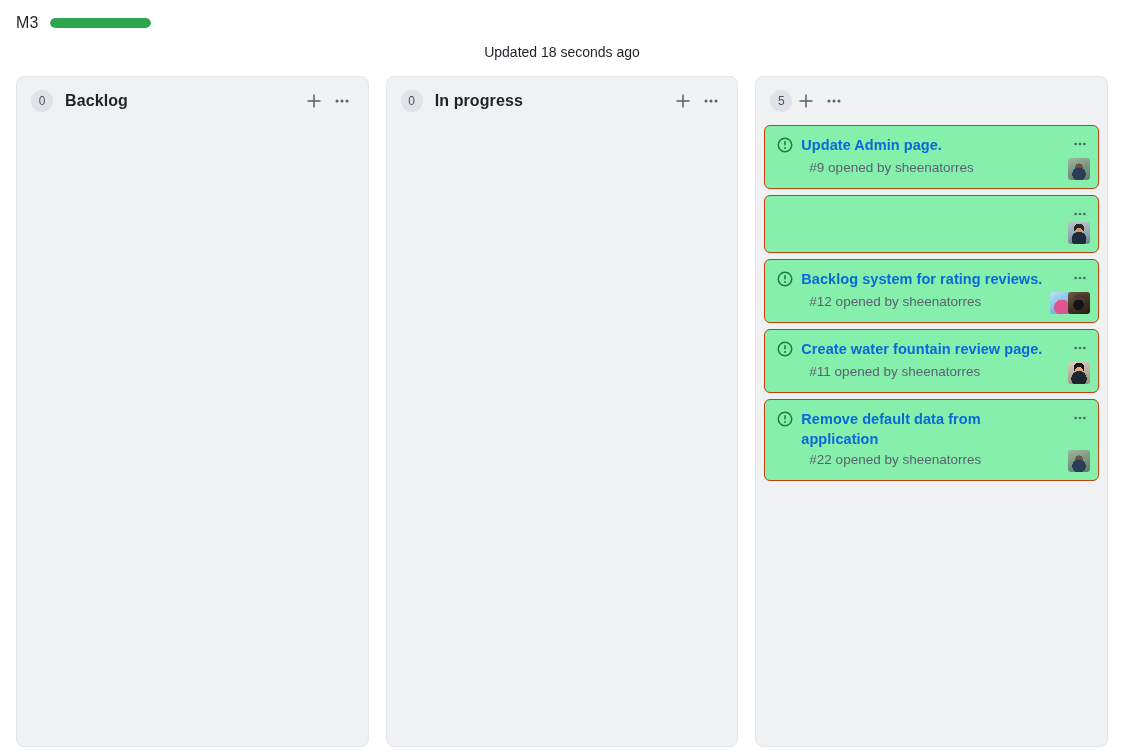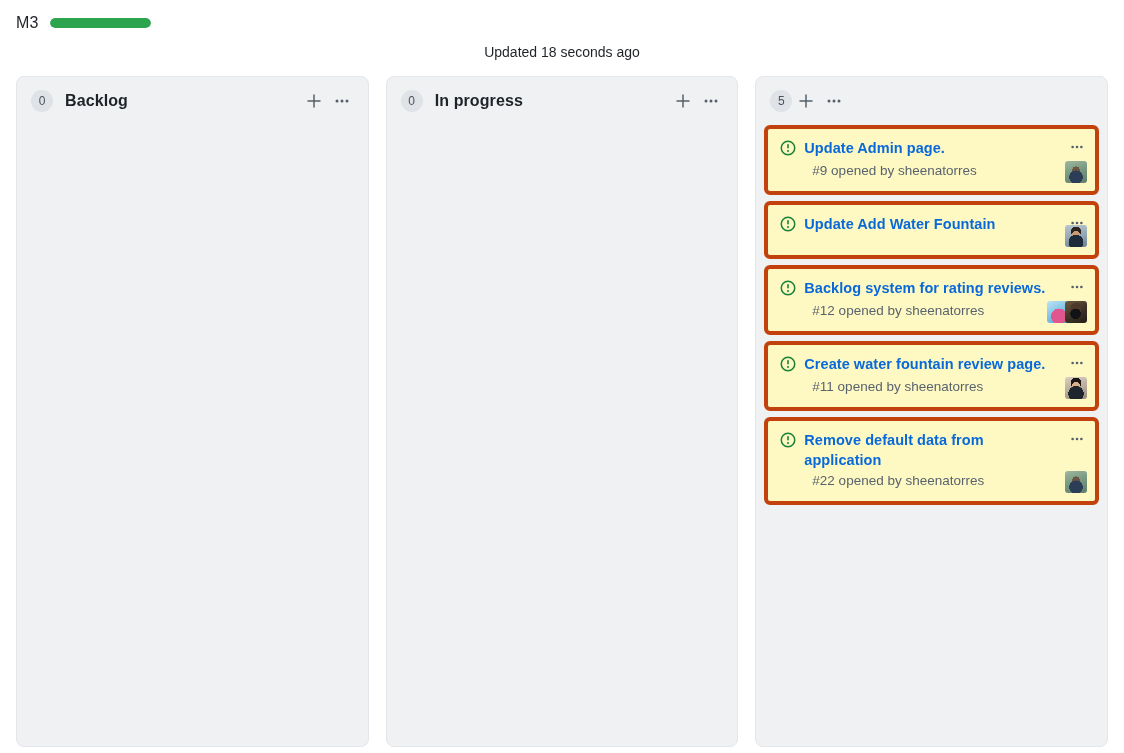--- a/index.html
+++ b/index.html
@@ -109,22 +109,22 @@
 
   .column-body {
     flex: 1 1 auto;
     padding: 0 8px 8px 8px;
     overflow: hidden;
   }
 
   
   .card {
     position: relative;
-    background: #fef9c3;
-    border: 4px solid #c2410c;
+    background: #86efac;
+    border: 1px solid #c2410c;
     border-radius: 6px;
     padding: 9px 12px 10px 12px;
     margin-bottom: 6px;
     min-height: 58px;
   }
   .card-row {
     display: flex;
     align-items: flex-start;
     gap: 8px;
     padding-right: 34px;
@@ -298,28 +298,20 @@
               <circle cx="3" cy="8" r="1.5" fill="currentColor"></circle>
               <circle cx="8" cy="8" r="1.5" fill="currentColor"></circle>
               <circle cx="13" cy="8" r="1.5" fill="currentColor"></circle>
             </svg>
           </div>
           <div class="avatars">
             <span class="avatar av-sheena"></span>
           </div>
         </div>
         <div class="card">
-          <div class="card-row">
-            <span class="issue-icon"><svg width="16" height="16" viewBox="0 0 16 16" aria-hidden="true">
-                <circle cx="8" cy="8" r="6.75" fill="none" stroke="#1a7f37" stroke-width="1.5"></circle>
-                <rect x="7.2" y="4" width="1.6" height="4.6" rx=".8" fill="#1a7f37"></rect>
-                <circle cx="8" cy="11.1" r="1" fill="#1a7f37"></circle>
-              </svg></span>
-            <a class="card-title">Update Add Water Fountain</a>
-          </div>
           <div class="card-kebab">
             <svg width="14" height="14" viewBox="0 0 16 16" aria-hidden="true">
               <circle cx="3" cy="8" r="1.5" fill="currentColor"></circle>
               <circle cx="8" cy="8" r="1.5" fill="currentColor"></circle>
               <circle cx="13" cy="8" r="1.5" fill="currentColor"></circle>
             </svg>
           </div>
           <div class="avatars">
             <span class="avatar av-bryson"></span>
           </div>

